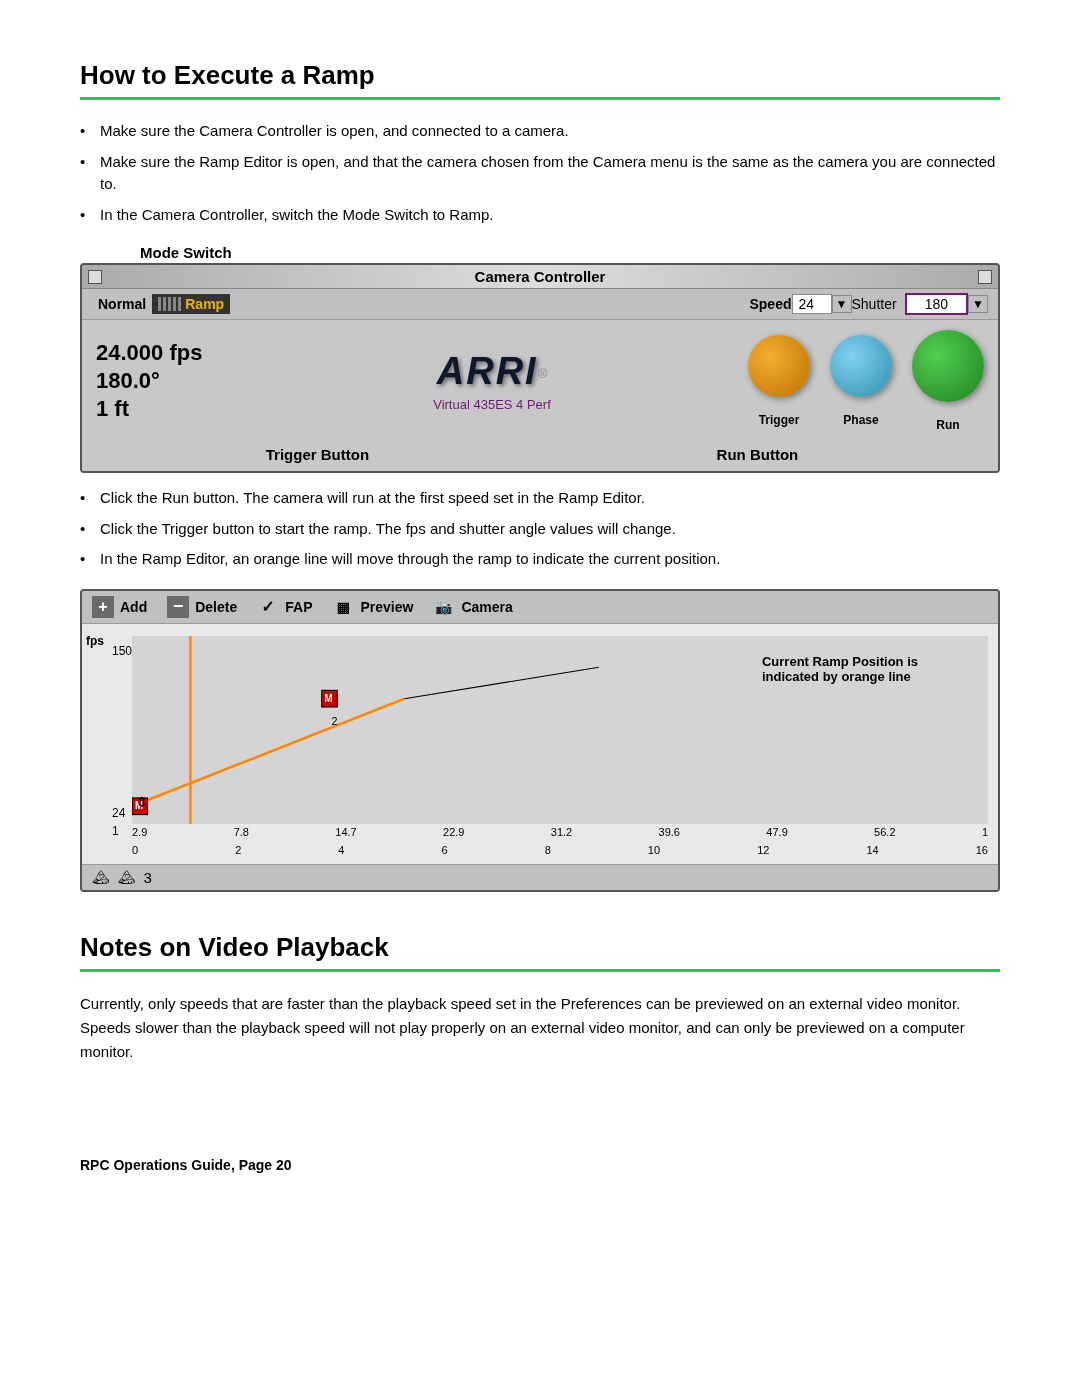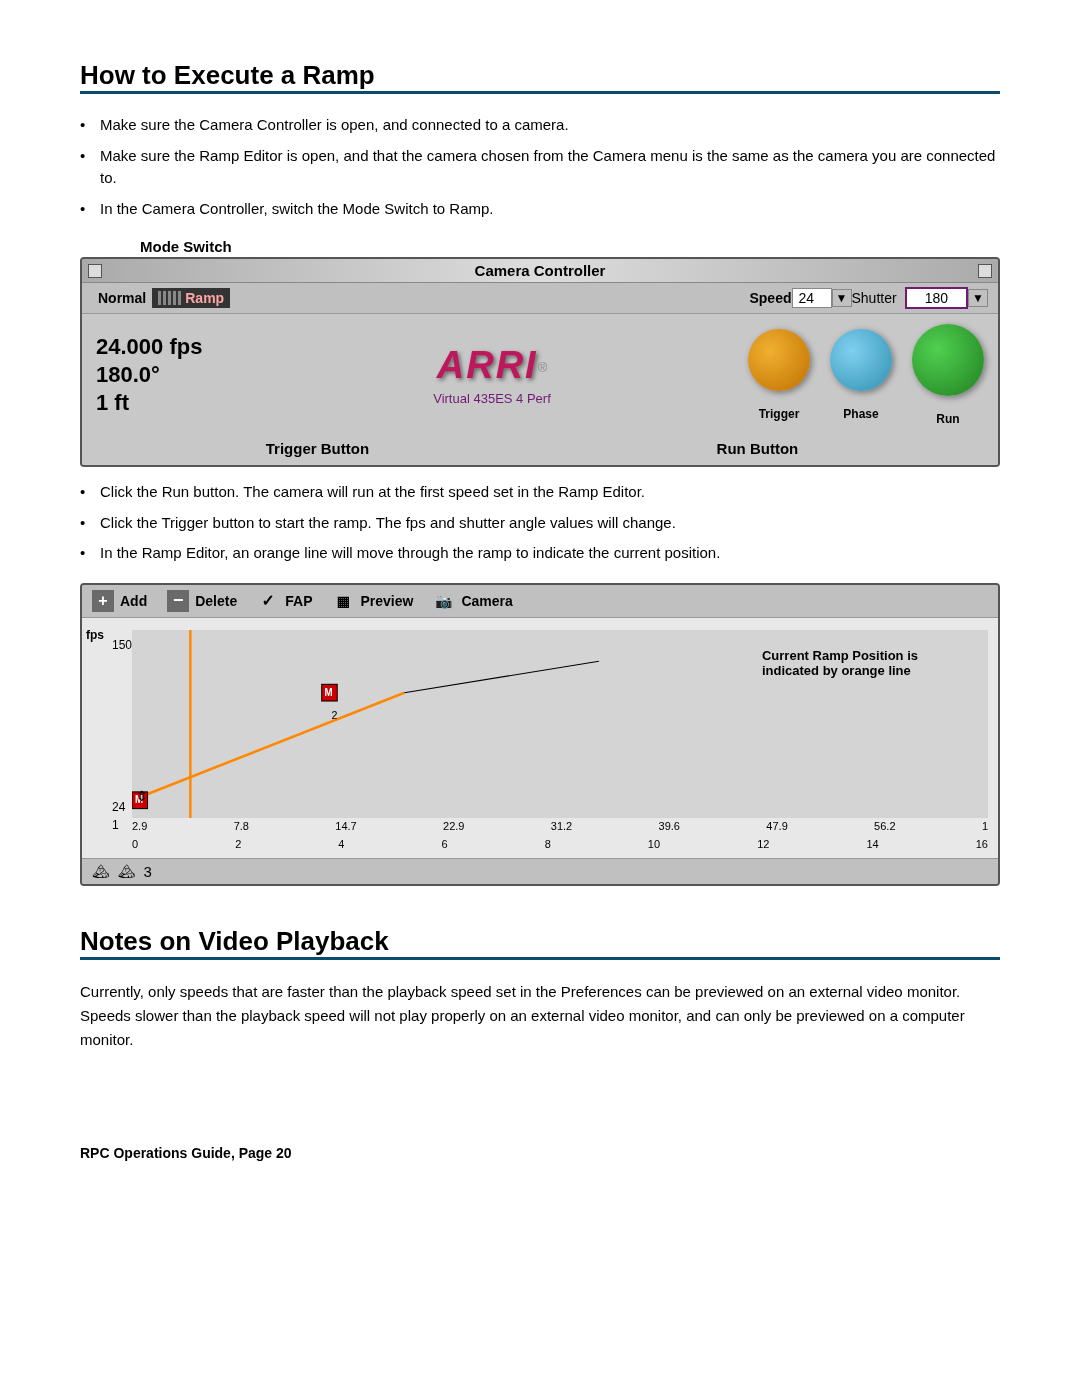--- a/index.html
+++ b/index.html
@@ -10,21 +10,22 @@
       color: #000;
       width: 1080px;
       min-height: 1397px;
       padding: 60px 80px 60px 80px;
     }
 
     
     .section-heading {
       font-size: 26px;
       font-weight: bold;
-      border-bottom: 3px solid #0c4a6e;
+      border-bottom: 3px solid #22c55e;
+      padding-bottom: 6px;
       margin-bottom: 20px;
       display: inline-block;
       width: 100%;
     }
 
     
     .bullet-list {
       list-style: none;
       margin: 0 0 18px 0;
       padding: 0;
@@ -89,21 +90,21 @@
     .cc-mode-normal {
       font-weight: bold;
       font-size: 14px;
       color: #000;
       background: #c0c0c0;
       padding: 2px 6px;
     }
     .cc-mode-ramp {
       font-weight: bold;
       font-size: 14px;
-      color: #fca5a5;
+      color: #eab308;
       background: #333;
       padding: 2px 6px;
       display: flex;
       align-items: center;
       gap: 4px;
     }
     .mode-stripes {
       display: inline-flex;
       gap: 2px;
       align-items: center;
@@ -165,21 +166,21 @@
     .cc-arri-logo {
       flex: 1;
       display: flex;
       flex-direction: column;
       align-items: center;
       justify-content: center;
     }
     .arri-text {
       font-size: 38px;
       font-weight: 900;
-      color: #be185d;
+      color: #0f172a;
       font-style: italic;
       letter-spacing: 2px;
       text-shadow: 2px 2px 4px rgba(0,0,0,0.5);
       font-family: 'Arial Black', sans-serif;
     }
     .virtual-label {
       font-size: 13px;
       color: #701a75;
       margin-top: 4px;
     }

